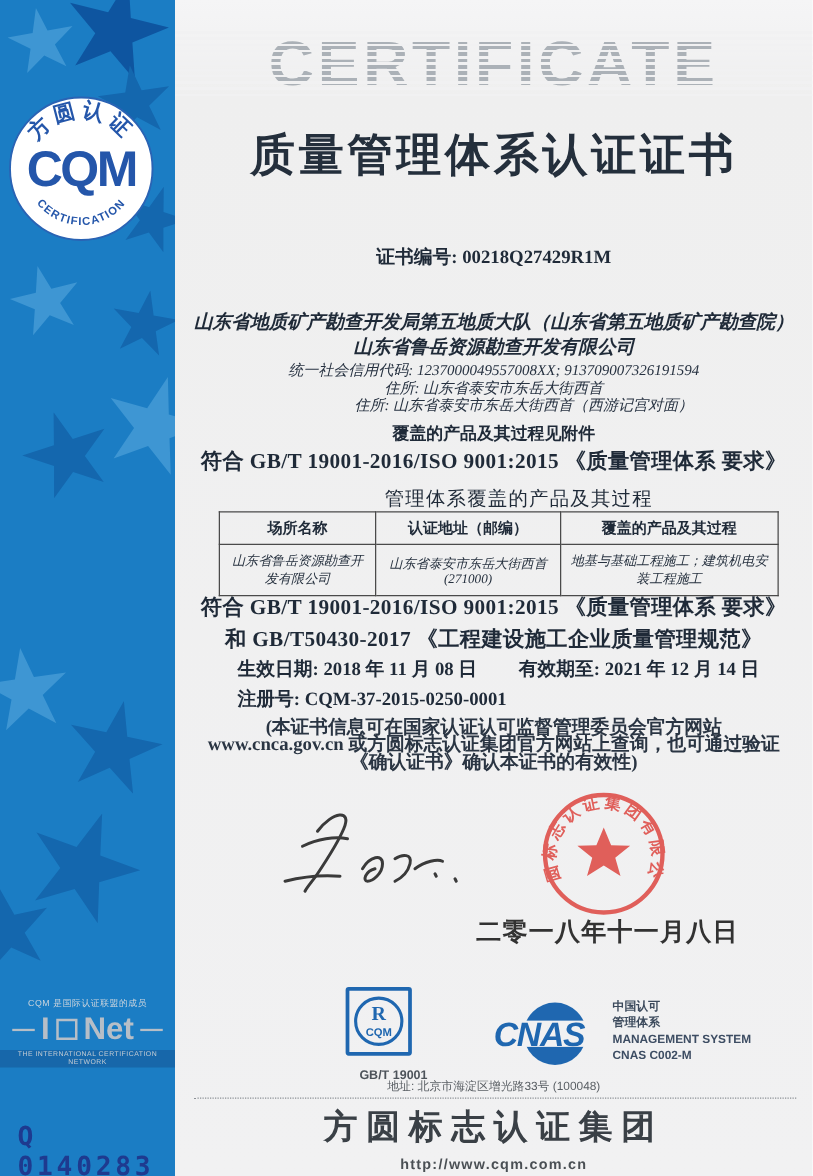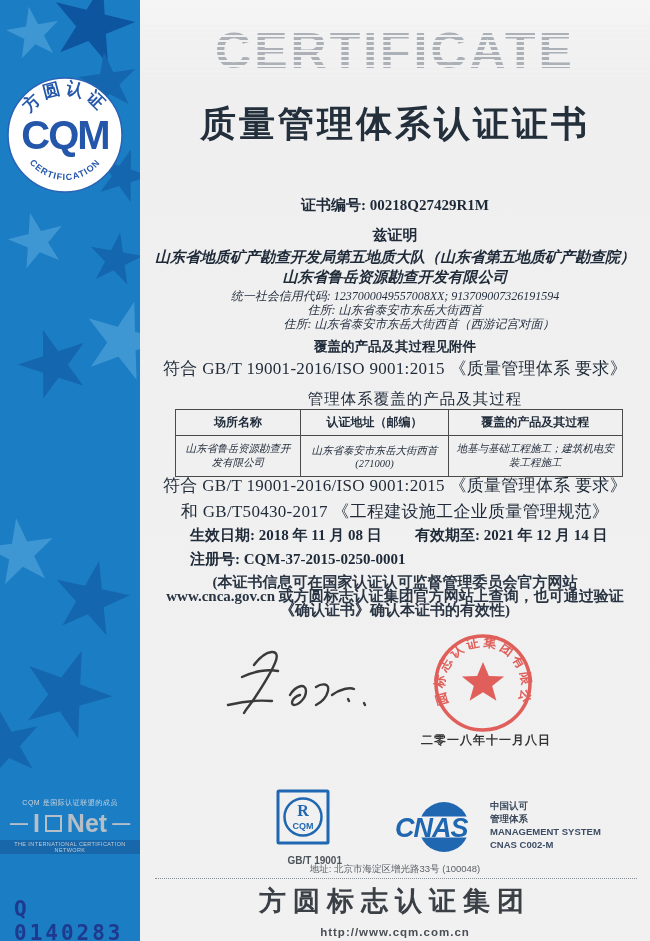--- a/index.html
+++ b/index.html
@@ -38,39 +38,39 @@
          font-weight:900;letter-spacing:3px;color:#242f3c;}
   .certno{top:196px;font-size:15px;font-weight:bold;}
   .certify{top:226px;font-size:15px;font-weight:bold;}
   .co1{top:248px;font-size:15px;font-weight:bold;font-style:italic;}
   .co2{top:268px;font-size:15px;font-weight:bold;font-style:italic;}
   .small-line{font-size:12px;font-style:italic;color:#263140;}
   .credit{top:288px;}
   .addr1{top:302px;}
   .addr2{top:316px;padding-left:24px;}
   .attach{top:338px;font-size:13.5px;font-weight:bold;}
-  .std{font-size:17px;font-weight:normal;letter-spacing:.3px;}
+  .std{font-size:17px;font-weight:bold;letter-spacing:.3px;}
   .std1{top:357px;}
   .tbl-title{top:389px;font-size:15.5px;font-weight:normal;letter-spacing:1px;padding-left:20px;}
   .tbl{position:absolute;left:35px;top:409px;width:448px;border-collapse:collapse;}
   .tbl th,.tbl td{border:1px solid #4a4a4a;text-align:center;vertical-align:middle;}
   .tbl th{font-size:12px;font-weight:bold;height:23px;color:#1f2a38;}
   .tbl td{font-size:10.5px;font-style:italic;height:36px;padding:2px 6px;color:#26313f;}
   .c1{width:28%;margin-top:34px;} .c2{width:33%;} .c3{width:39%;}
   .std2a{top:474px;}
   .std2b{top:500px;}
   .dateline{position:absolute;top:526px;font-size:15px;font-weight:bold;color:#1f2a38;}
   .eff{left:50px;} .exp{left:275px;}
   .reg{position:absolute;top:550px;left:50px;font-size:15px;font-weight:bold;color:#1f2a38;}
   .note{top:575px;font-size:15px;font-weight:bold;line-height:14px;color:#2a3543;
         width:474px;left:18px;}
   .signature{position:absolute;left:80px;top:643px;}
   .stamp{position:absolute;left:288px;top:628px;opacity:.92;}
   .issuedate{position:absolute;left:230px;top:732px;width:232px;text-align:center;
-             font-size:12px;font-weight:bold;color:#323232;letter-spacing:1px;}
+             font-size:20px;font-weight:bold;color:#323232;letter-spacing:1px;}
   .rcqm{position:absolute;left:136px;top:789px;}
   .gbt{position:absolute;left:124px;top:855px;width:78px;text-align:right;
        font-family:"Liberation Sans",sans-serif;font-size:10px;font-weight:bold;color:#4d535a;}
   .cnas-logo{position:absolute;left:254px;top:800px;}
   .cnas-text{position:absolute;left:350px;top:799px;
              font-family:"Liberation Sans",sans-serif;font-size:9.5px;line-height:13px;
              color:#3c4a5c;font-weight:600;}
   .cnas-text .en{font-weight:bold;color:#3d4d63;}
   .divider{position:absolute;left:15px;top:878px;width:482px;border-top:1px dotted #8a8f94;}
   .orgname{top:883px;font-size:27px;font-weight:800;letter-spacing:7px;color:#3a4046;}
@@ -123,21 +123,20 @@
   </div>
 
   <div class="serial">Q 0140283</div>
 </div>
 
 <div class="paper">
 
   <div class="line watermark">CERTIFICATE</div>
   <div class="line title">质量管理体系认证证书</div>
   <div class="line certno">证书编号: 00218Q27429R1M</div>
-  <div class="line certify">兹证明</div>
   <div class="line co1">山东省地质矿产勘查开发局第五地质大队（山东省第五地质矿产勘查院）</div>
   <div class="line co2">山东省鲁岳资源勘查开发有限公司</div>
   <div class="line small-line credit">统一社会信用代码: 1237000049557008XX; 913709007326191594</div>
   <div class="line small-line addr1">住所: 山东省泰安市东岳大街西首</div>
   <div class="line small-line addr2">住所: 山东省泰安市东岳大街西首（西游记宫对面）</div>
   <div class="line attach">覆盖的产品及其过程见附件</div>
   <div class="line std std1">符合 GB/T 19001-2016/ISO 9001:2015 《质量管理体系 要求》</div>
   <div class="line tbl-title">管理体系覆盖的产品及其过程</div>
 
   <table class="tbl">

